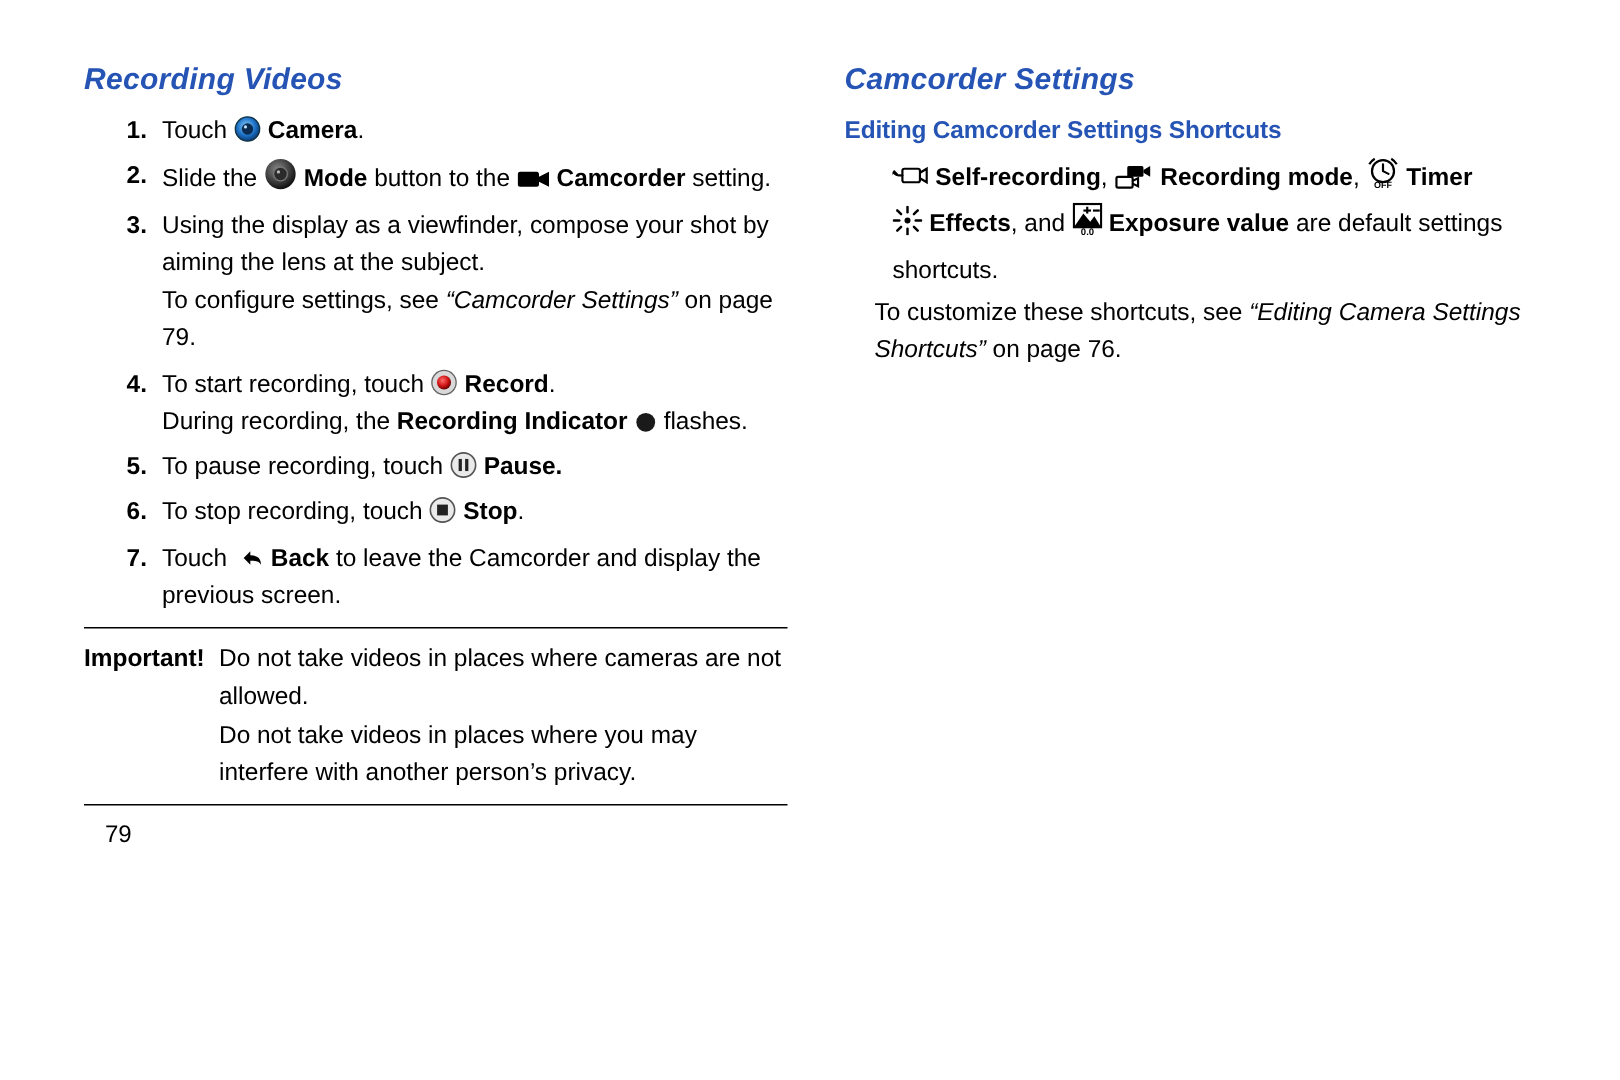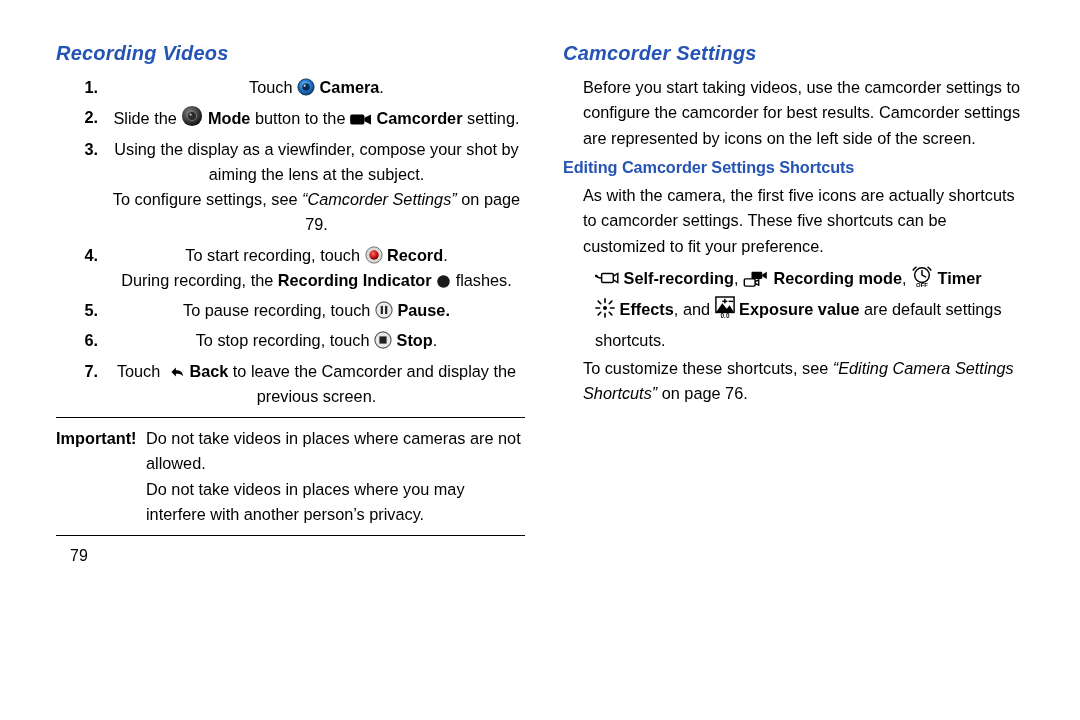--- a/index.html
+++ b/index.html
@@ -5,21 +5,21 @@
   @page { size: 1080px 720px; margin: 0; }
   html, body { margin: 0; padding: 0; width: 1080px; height: 720px; font-family: Arial, Helvetica, sans-serif; background: #fff; color: #000; }
   .page { display: flex; width: 1080px; height: 720px; box-sizing: border-box; padding: 38px 48px 20px 56px; }
   .col { flex: 1; padding-right: 28px; font-size: 16.3px; line-height: 1.55; }
   .col + .col { padding-right: 0; padding-left: 10px; }
   .h1 { font-family: Arial, Helvetica, sans-serif; font-weight: 800; font-style: italic; color: #2554b5; font-size: 20px; margin: 0 0 6px 0; letter-spacing: 0.2px; }
   .h2 { font-weight: 800; color: #2554b5; font-size: 16.3px; margin: 4px 0 3px 0; font-family: Arial, Helvetica, sans-serif; letter-spacing: -0.1px; }
   ol.steps { list-style: none; margin: 0; padding: 0 0 0 0; }
   ol.steps > li { display: flex; margin-bottom: 5px; }
   ol.steps .num { font-weight: 700; min-width: 42px; text-align: right; padding-right: 10px; white-space: nowrap; }
-  ol.steps .body { flex: 1; text-align: center; }
+  ol.steps .body { flex: 1; }
   .sep { border: none; border-top: 1.2px solid #000; margin: 8px 0 8px 0; }
   .important { display: flex; margin-left: 0; padding-left: 0; }
   .important .label { font-weight: 700; min-width: 90px; }
   .important .txt { flex: 1; }
   .pagenum { font-size: 16px; margin-left: 14px; }
   b { font-weight: 700; }
   i { font-style: italic; }
   .ic { display: inline-block; vertical-align: -3px; }
   .para { margin: 0 0 4px 20px; }
   .shortcuts { margin-left: 32px; line-height: 1.9; }
@@ -203,23 +203,21 @@
         <div>Do not take videos in places where you may interfere with another person’s privacy.</div>
       </div>
     </div>
     <hr class="sep">
 
     <div class="pagenum">79</div>
   </div>
 
   <div class="col">
     <div class="h1">Camcorder Settings</div>
-    <p class="para">Before you start taking videos, use the camcorder settings to configure the camcorder for best results. Camcorder settings are represented by icons on the left side of the screen.</p>
     <div class="h2">Editing Camcorder Settings Shortcuts</div>
-    <p class="para">As with the camera, the first five icons are actually shortcuts to camcorder settings. These five shortcuts can be customized to fit your preference.</p>
 
     <div class="shortcuts">
       <svg class="ic" width="24" height="18">
           <use href="#icon-self-recording"></use>
         </svg>
       <b>Self-recording</b>, 
       <svg class="ic" width="26" height="18">
           <use href="#icon-recording-mode"></use>
         </svg>
       <b>Recording mode</b>, 

